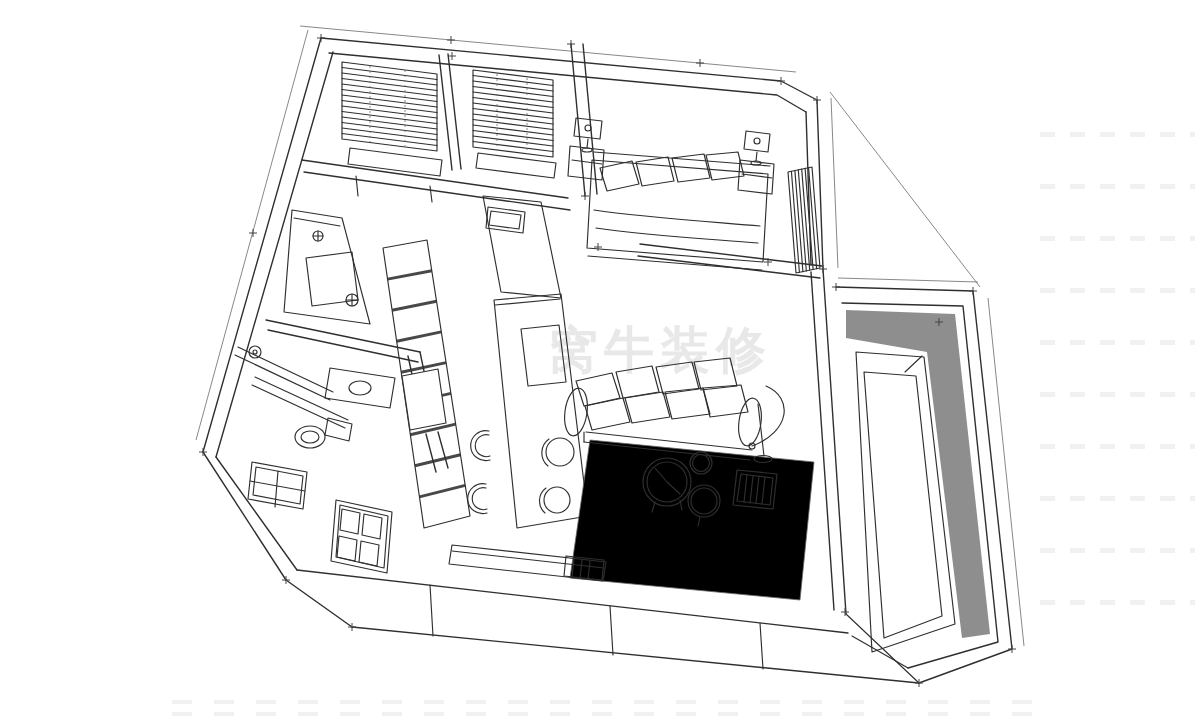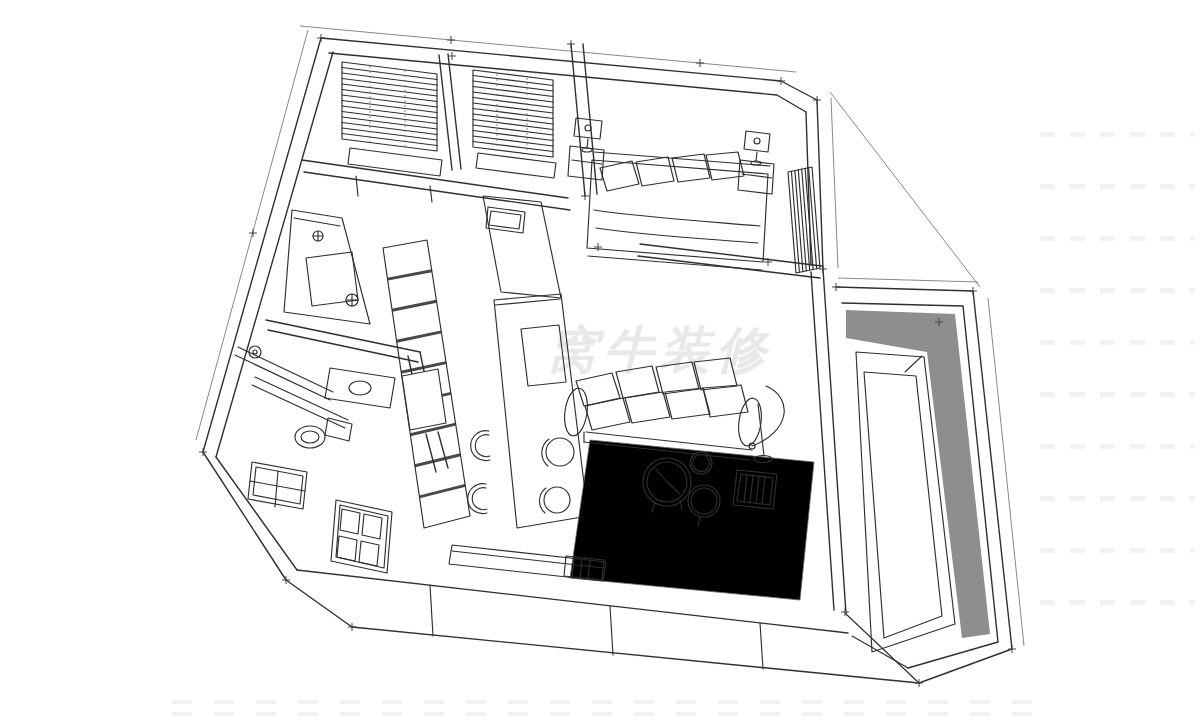--- a/index.html
+++ b/index.html
@@ -10,21 +10,21 @@
     --watermark-color:#e8e8e8;
   }
   html,body{margin:0;padding:0;background:#fff;}
   .canvas{
     position:relative;width:1200px;height:722px;background:var(--background);
     overflow:hidden;font-family:"DejaVu Sans","Liberation Sans",sans-serif;
   }
   .watermark{
     position:absolute;left:548px;top:318px;width:260px;height:64px;
     font-size:50px;font-weight:700;letter-spacing:6px;line-height:64px;
-    color:var(--watermark-color);user-select:none;white-space:nowrap;z-index:1;font-style:italic;
+    color:var(--watermark-color);user-select:none;white-space:nowrap;z-index:1;
   }
   .tile-strip{position:absolute;z-index:0;opacity:.75;}
   .tile-strip.right{
     left:1025px;top:85px;width:170px;height:560px;
     background-image:
       repeating-linear-gradient(90deg,#fff 0 15px,rgba(255,255,255,0) 15px 30px),
       repeating-linear-gradient(180deg,rgba(255,255,255,0) 0 47px,#ededed 47px 52px);
   }
   .tile-strip.bottom{
     left:150px;top:692px;width:900px;height:26px;

